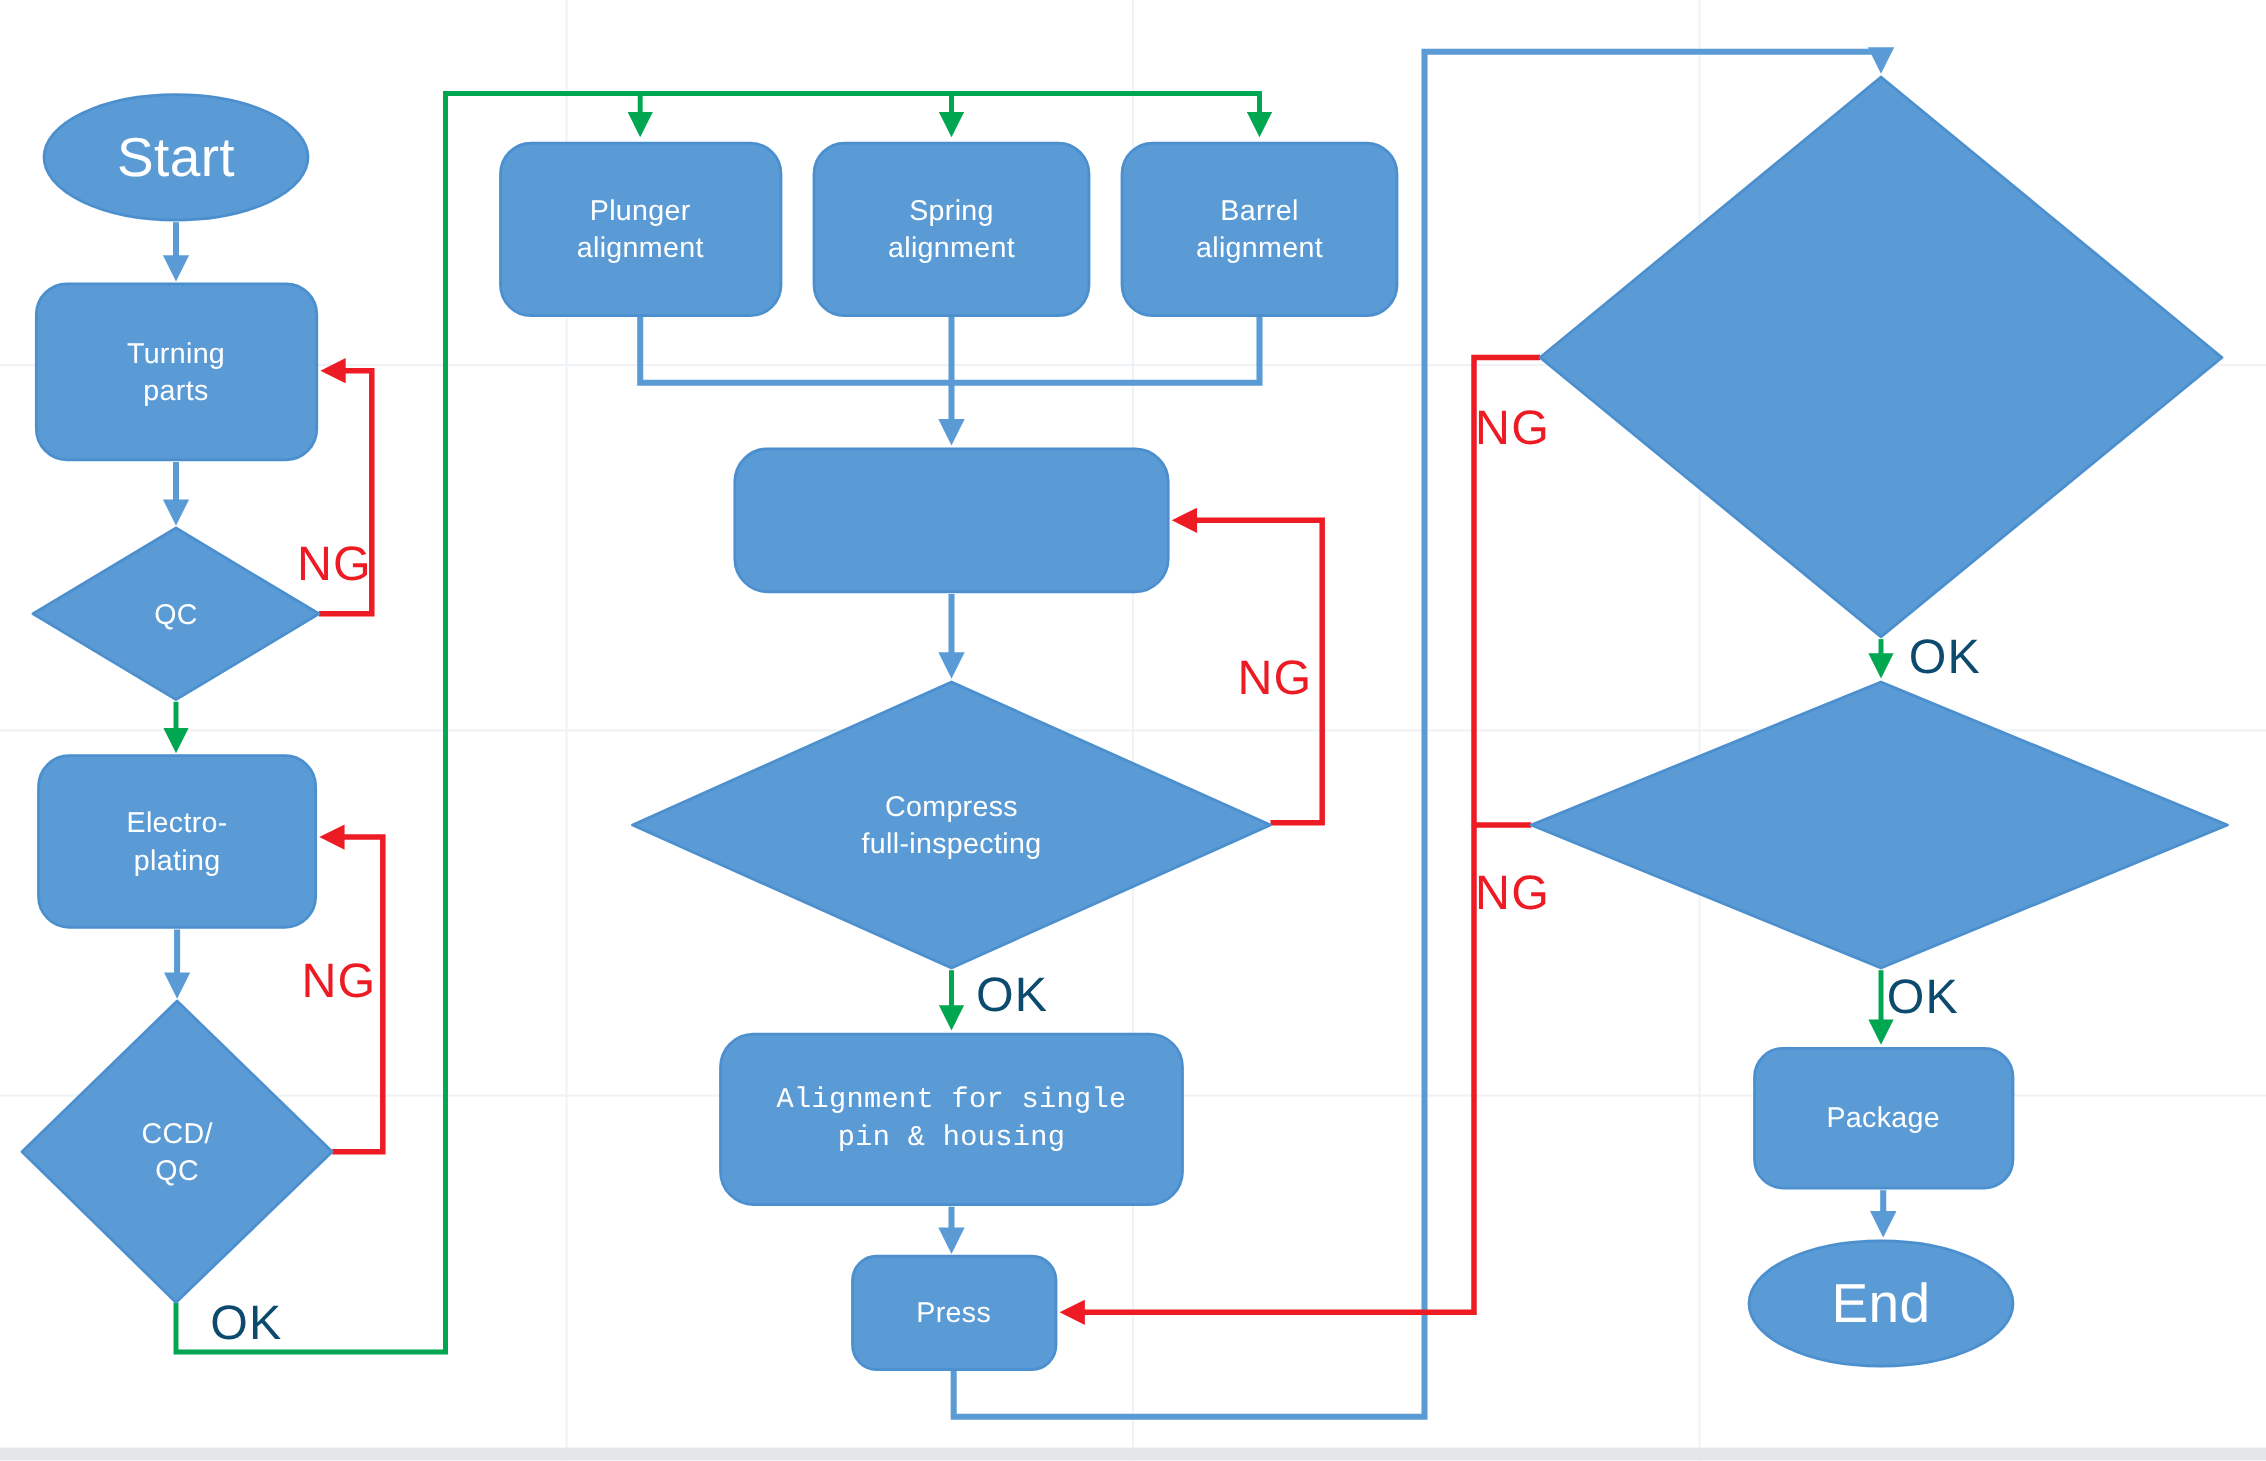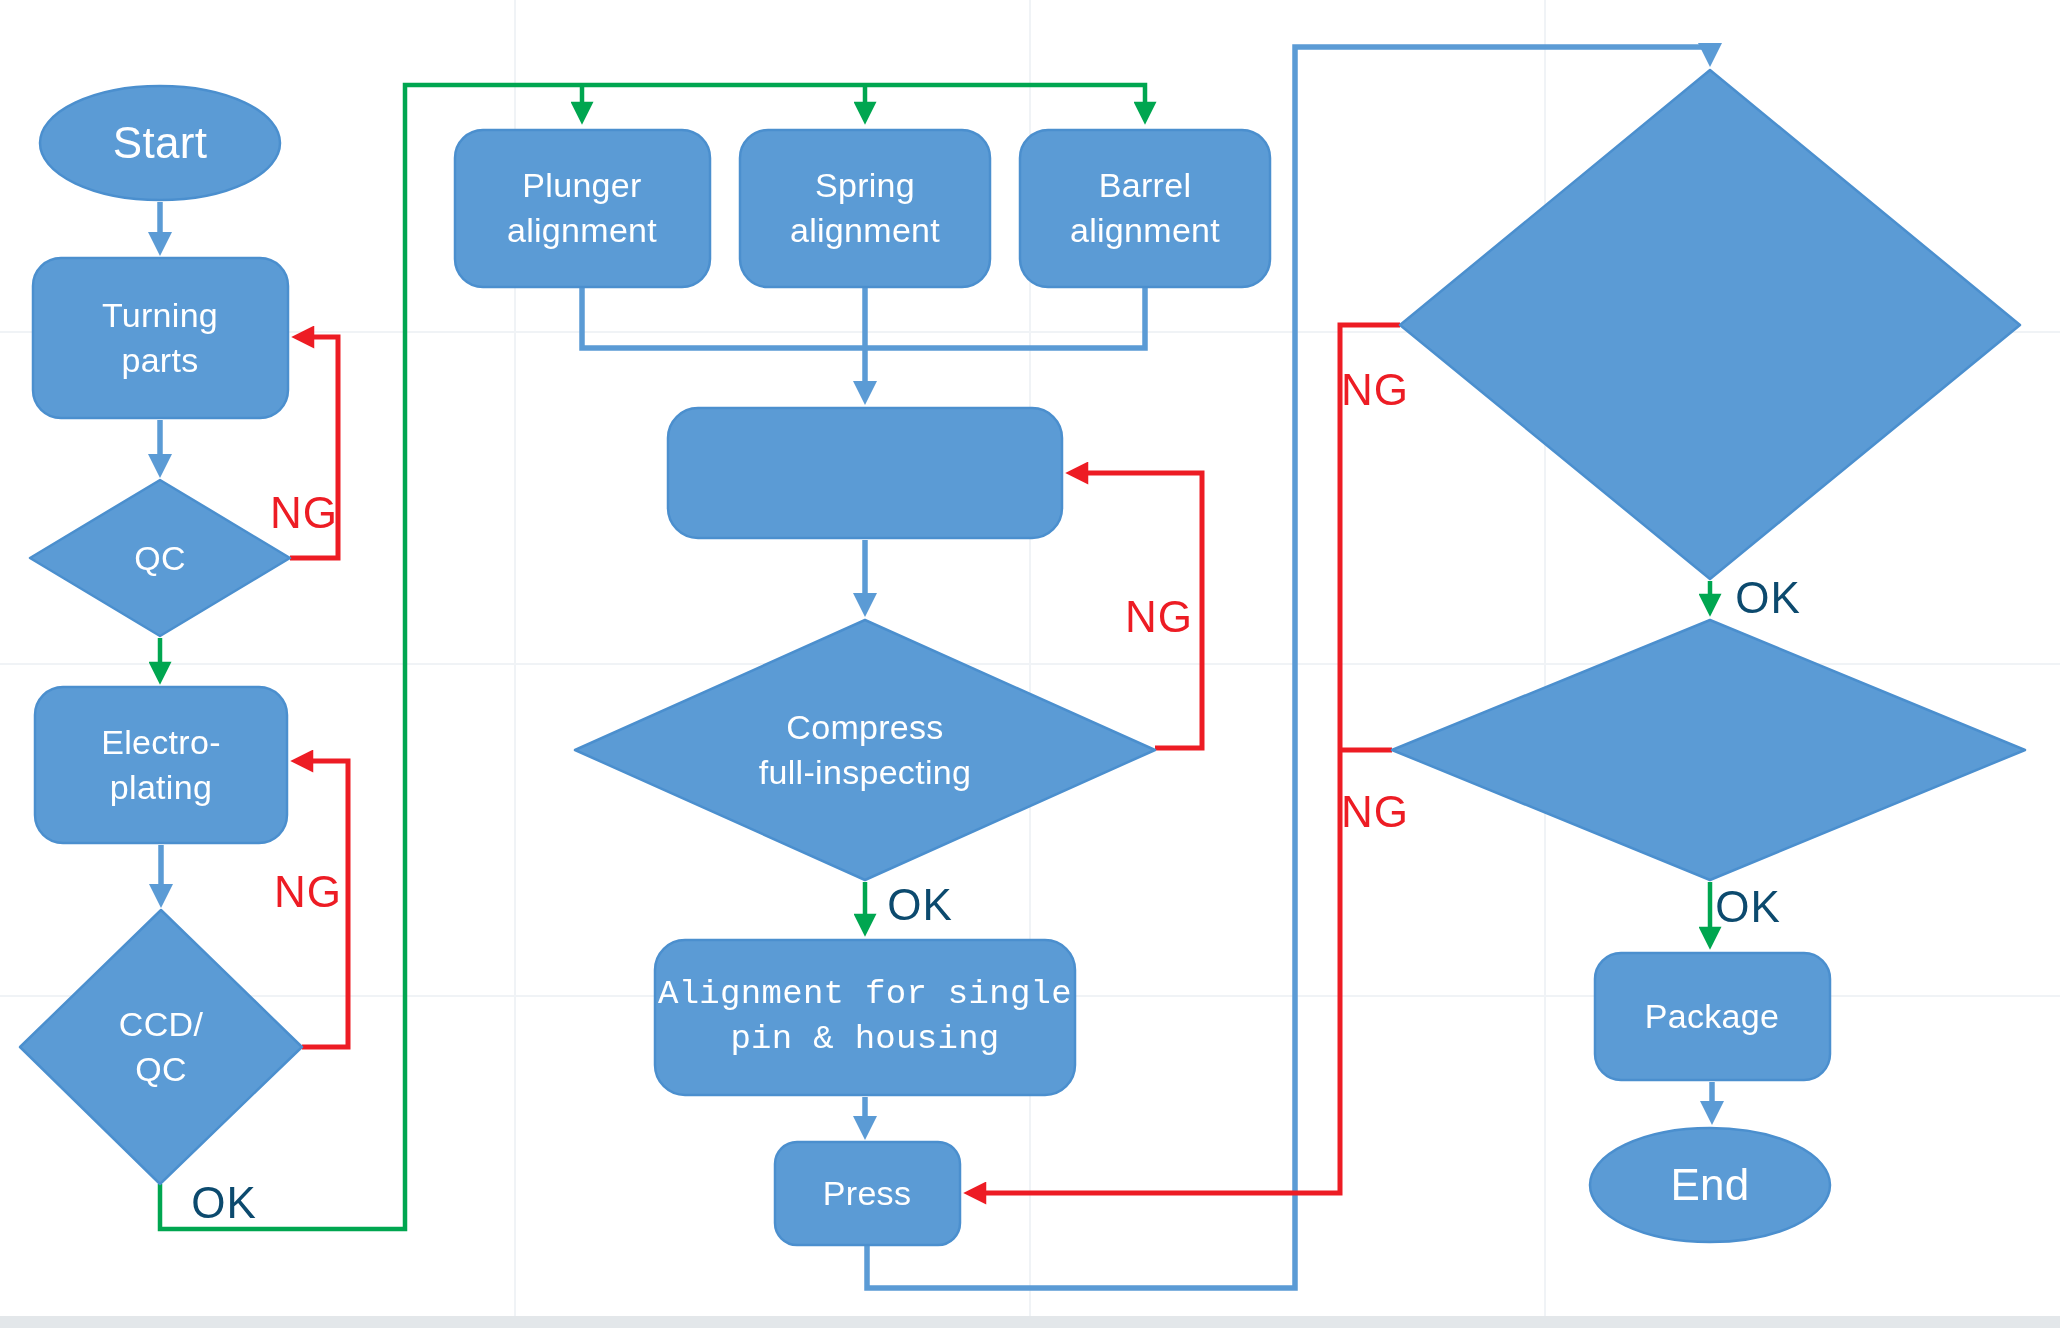--- a/index.html
+++ b/index.html
@@ -14,27 +14,27 @@
   .shape{fill:#5b9bd5;stroke:#4b8fce;stroke-width:2.5;stroke-linejoin:round;}
   .grid{stroke:#f0f3f6;stroke-width:2;}
   .blue-line{stroke:#5b9bd5;stroke-width:5.5;fill:none;stroke-linejoin:miter;}
   .green-line{stroke:#00a650;stroke-width:4.5;fill:none;}
   .red-line{stroke:#ed1c24;stroke-width:5;fill:none;}
   .bottom-strip{fill:#e3e7ea;}
   .node-label{
     position:absolute;
     transform:translate(-50%,-50%);
     color:#ffffff;
-    font-size:34px;
+    font-size:26px;
     line-height:1.32;
     text-align:center;
     white-space:pre-line;
     letter-spacing:0.3px;
   }
-  .node-label.big{font-size:44px;}
+  .node-label.big{font-size:50px;}
   .edge-label{
     position:absolute;
     transform:translate(-50%,-50%);
     font-size:44px;
     font-weight:normal;
     letter-spacing:1px;
     white-space:nowrap;
     text-align:right;
   }
   .edge-label.ng{color:#ed1c24;}

